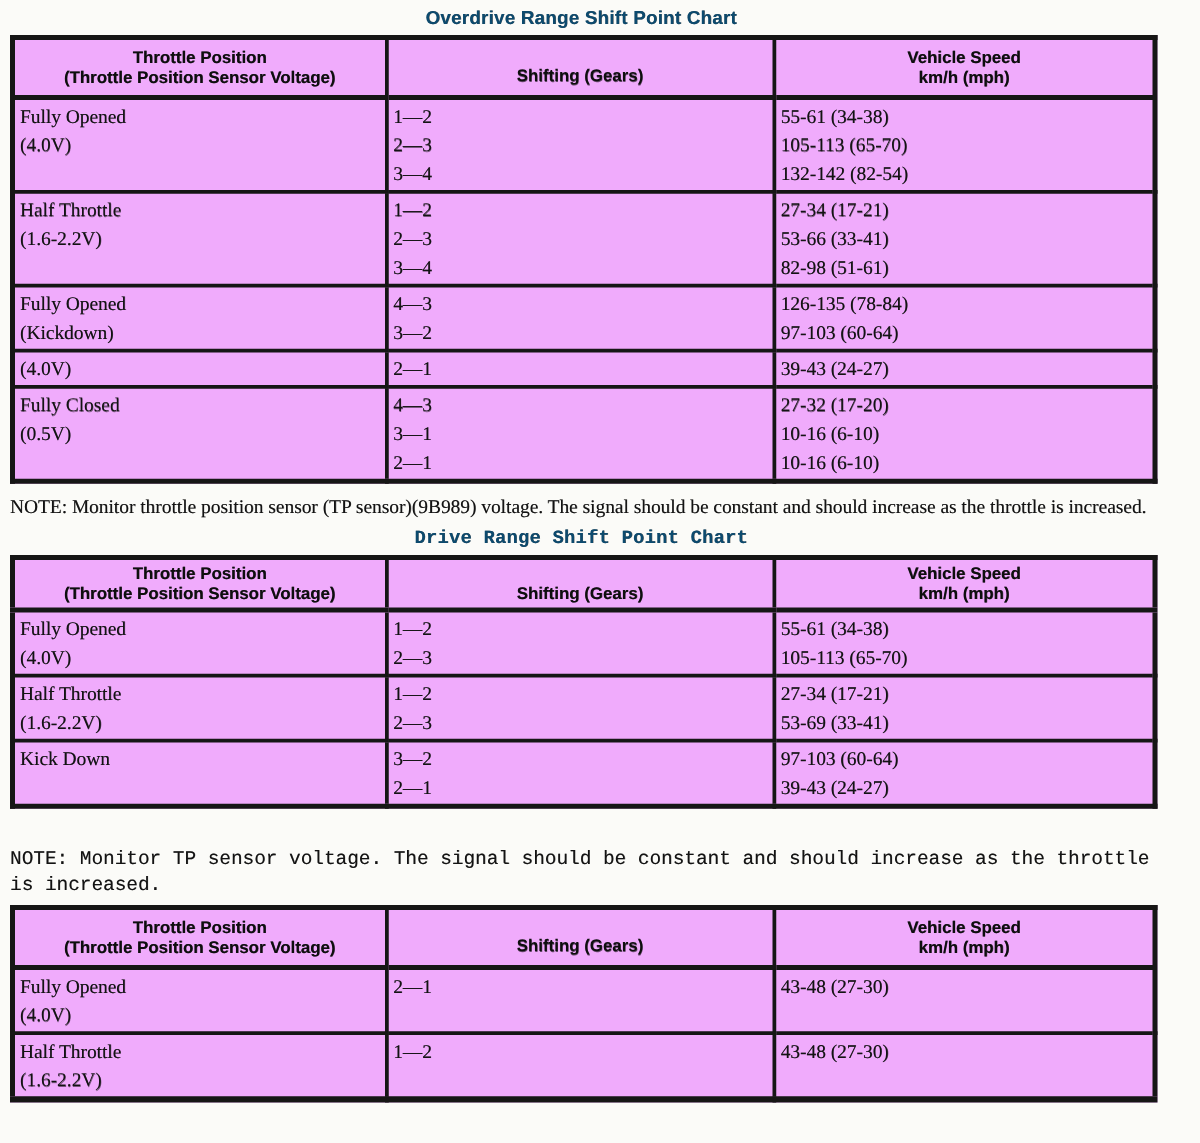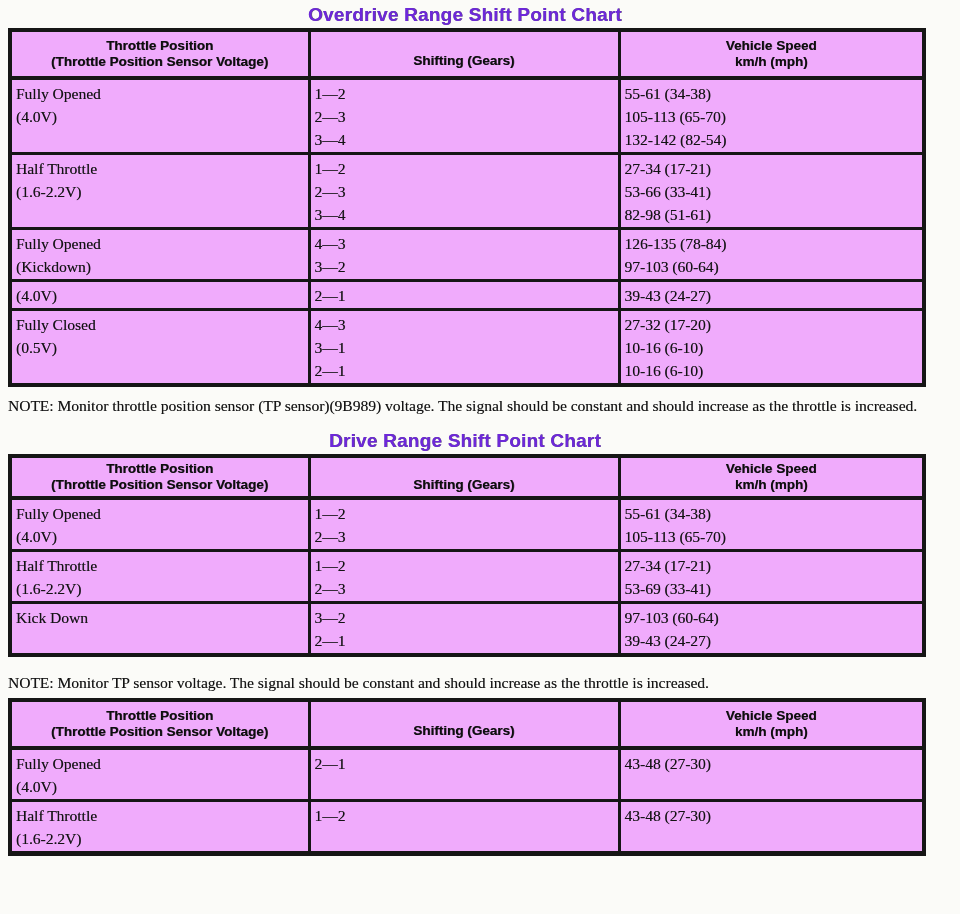--- a/index.html
+++ b/index.html
@@ -8,26 +8,26 @@
     background: #fbfbf8;
     overflow: hidden;
     font-family: "Liberation Serif", serif;
     color: #131313;
   }
   .page { padding: 5px 0 0 8px; }
 
   .chart-title {
     font-family: "Liberation Sans", sans-serif;
     font-weight: bold;
-    font-size: 19px;
+    font-size: 15px;
     line-height: 19px;
     text-align: center;
     width: 914px;
     margin: 0;
-    color: #6d28d9;
+    color: #0c4a6e;
     text-shadow: 0.3px 0.3px 0 rgba(10,10,10,0.65);
     letter-spacing: 0.2px;
   }
 
   table.shift-table {
     border-collapse: collapse;
     table-layout: fixed;
     width: 914px;
     margin-top: 4px;
     background: #f0abfc;
@@ -66,23 +66,23 @@
   }
 
   .note {
     font-size: 15.5px;
     line-height: 21px;
     margin: 8px 0 0 0;
     max-width: 936px;
     text-shadow: 0.25px 0.25px 0 rgba(15,15,15,0.5);
   }
 
-  .sec-2 .chart-title { margin-top: 15px; }
+  .sec-2 .chart-title { margin-top: 5px; font-family: Liberation Mono, monospace; }
   .sec-3 .chart-title { margin-top: 16px; }
-  .sec-2 .note { margin-top: 15px; }
+  .sec-2 .note { margin-top: 30px; font-family: Liberation Mono, monospace; }
   .sec-3 table.shift-table { margin-top: 5px; border-bottom-width: 5px; }
 </style>
 </head>
 <body>
 
 <div class="page">
 
   <section class="sec-1">
     <h2 class="chart-title">Overdrive Range Shift Point Chart</h2>
     <table class="shift-table t1">

